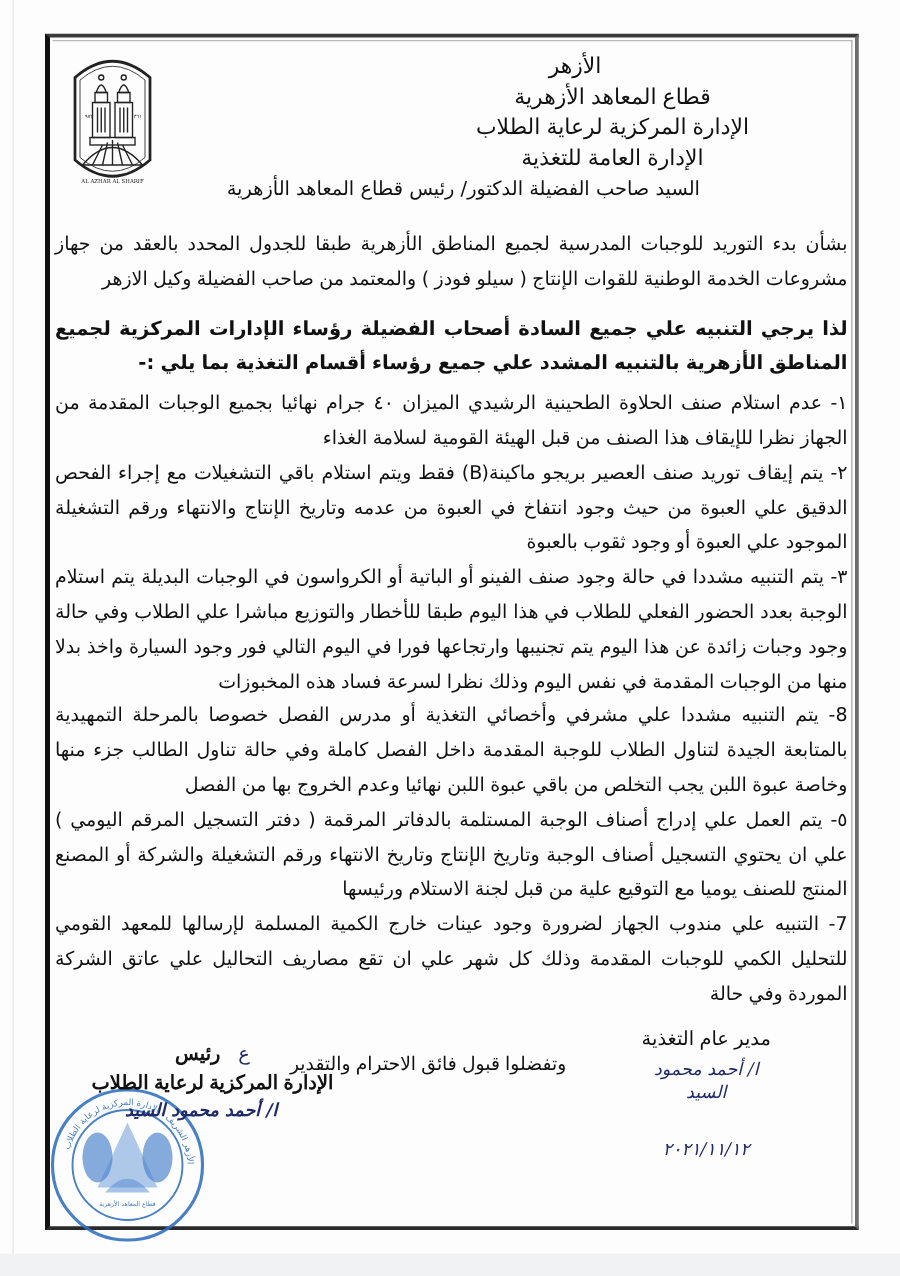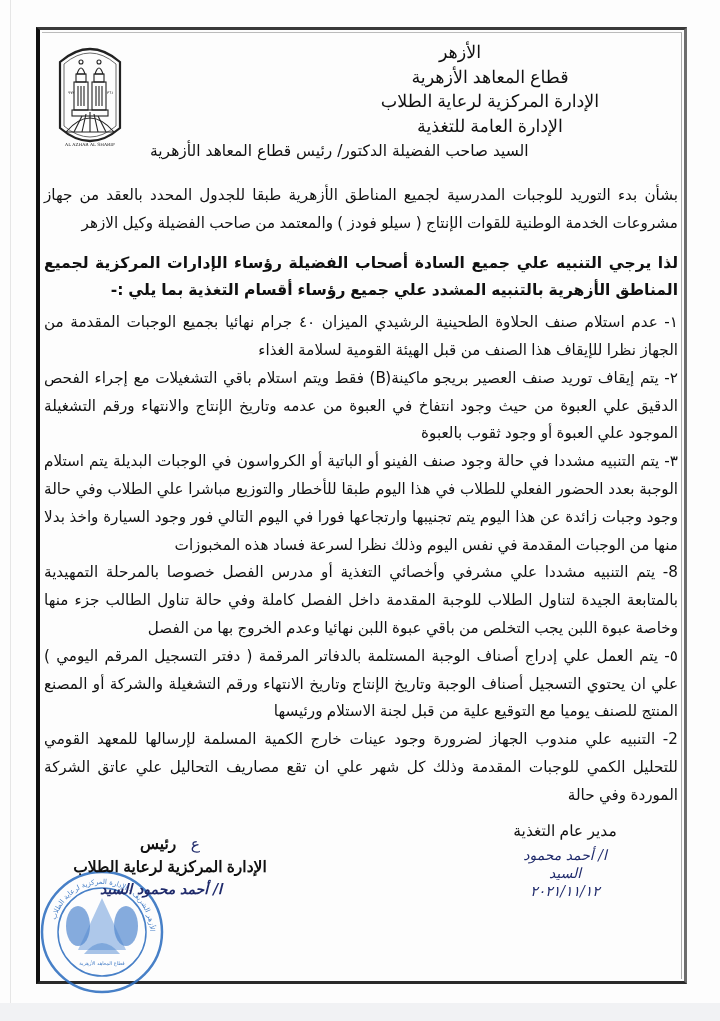--- a/index.html
+++ b/index.html
@@ -25,23 +25,23 @@
   }
   .logo {
     position: absolute; left: 52px; top: 42px; width: 76px; height: 108px;
   }
   .header {
     position: absolute; left: 300px; width: 380px; top: 40px; direction: rtl;
     text-align: center; font-family: "Liberation Sans", sans-serif; font-size: 17.5px; line-height: 24.5px;
   }
   .header .h0 { margin-right: 60px; }
   .salutation {
-    position: absolute; left: 150px; right: 40px; top: 142px; direction: rtl; text-align: left;
+    position: absolute; left: 150px; right: 40px; top: 142px; direction: rtl; text-align: right;
     font-family: "DejaVu Sans", sans-serif; font-size: 15.5px; letter-spacing: -0.4px;
-    padding-right: 78px;
+    padding-right: 120px;
   }
   .body {
     position: absolute; left: 44px; width: 634px; top: 182px; direction: rtl; text-align: justify;
     text-align-last: right; font-family: "DejaVu Sans", sans-serif; font-size: 15.2px;
     line-height: 27.8px; letter-spacing: -0.55px; word-spacing: -0.5px;
   }
   .body p { margin: 0; }
   .body .intro { margin-bottom: 12px; }
   .body .bold { font-weight: bold; font-size: 15.6px; letter-spacing: -0.7px; margin-bottom: 4px; }
   .closing {
@@ -52,21 +52,21 @@
   .closing .c-line2 { padding-right: 225px; }
   .sig-right {
     position: absolute; left: 505px; top: 822px; width: 120px; direction: rtl; text-align: center;
     font-family: "Liberation Sans", sans-serif; font-size: 15.5px;
   }
   .sig-left {
     position: absolute; left: 70px; top: 832px; width: 200px; direction: rtl; text-align: center;
     font-family: "Liberation Sans", sans-serif; font-size: 15.5px; font-weight: bold; line-height: 23px;
   }
   .handwriting {
-    font-family: "DejaVu Serif", serif; font-style: italic; color: #1f2a6b; font-size: 14px; line-height: 18px;
+    font-family: "DejaVu Serif", serif; font-style: italic; color: #1f2a6b; font-size: 14px; line-height: 18px; margin-top: 28px;
   }
   .stamp {
     position: absolute; left: 38px; top: 868px; width: 128px; height: 128px; opacity: 0.88;
   }
   .sig-right .hw { margin-top: 6px; }
   .sig-left .hw { text-align: left; padding-left: 30px; margin-top: 2px; }
 </style>
 </head>
 <body>
 
@@ -118,24 +118,25 @@
 <div class="salutation">السيد صاحب الفضيلة الدكتور/ رئيس قطاع المعاهد الأزهرية</div>
 
 <div class="body">
   <p class="intro">بشأن بدء التوريد للوجبات المدرسية لجميع المناطق الأزهرية طبقا للجدول المحدد بالعقد من جهاز مشروعات الخدمة الوطنية للقوات الإنتاج ( سيلو فودز ) والمعتمد من صاحب الفضيلة وكيل الازهر</p>
   <p class="bold">لذا يرجي التنبيه علي جميع السادة أصحاب الفضيلة رؤساء الإدارات المركزية لجميع المناطق الأزهرية بالتنبيه المشدد علي جميع رؤساء أقسام التغذية بما يلي :-</p>
   <p>١- عدم استلام صنف الحلاوة الطحينية الرشيدي الميزان ٤٠ جرام نهائيا بجميع الوجبات المقدمة من الجهاز نظرا للإيقاف هذا الصنف من قبل الهيئة القومية لسلامة الغذاء</p>
   <p>٢- يتم إيقاف توريد صنف العصير بريجو ماكينة(B) فقط ويتم استلام باقي التشغيلات مع إجراء الفحص الدقيق علي العبوة من حيث وجود انتفاخ في العبوة من عدمه وتاريخ الإنتاج والانتهاء ورقم التشغيلة الموجود علي العبوة أو وجود ثقوب بالعبوة</p>
   <p>٣- يتم التنبيه مشددا في حالة وجود صنف الفينو أو الباتية أو الكرواسون في الوجبات البديلة يتم استلام الوجبة بعدد الحضور الفعلي للطلاب في هذا اليوم طبقا للأخطار والتوزيع مباشرا علي الطلاب وفي حالة وجود وجبات زائدة عن هذا اليوم يتم تجنيبها وارتجاعها فورا في اليوم التالي فور وجود السيارة واخذ بدلا منها من الوجبات المقدمة في نفس اليوم وذلك نظرا لسرعة فساد هذه المخبوزات</p>
   <p>8- يتم التنبيه مشددا علي مشرفي وأخصائي التغذية أو مدرس الفصل خصوصا بالمرحلة التمهيدية بالمتابعة الجيدة لتناول الطلاب للوجبة المقدمة داخل الفصل كاملة وفي حالة تناول الطالب جزء منها وخاصة عبوة اللبن يجب التخلص من باقي عبوة اللبن نهائيا وعدم الخروج بها من الفصل</p>
   <p>٥- يتم العمل علي إدراج أصناف الوجبة المستلمة بالدفاتر المرقمة ( دفتر التسجيل المرقم اليومي ) علي ان يحتوي التسجيل أصناف الوجبة وتاريخ الإنتاج وتاريخ الانتهاء ورقم التشغيلة والشركة أو المصنع المنتج للصنف يوميا مع التوقيع علية من قبل لجنة الاستلام ورئيسها</p>
-  <p>2- التنبيه علي مندوب الجهاز لضرورة وجود عينات خارج الكمية المسلمة لإرسالها للمعهد القومي للتحليل الكمي للوجبات المقدمة وذلك كل شهر علي ان تقع مصاريف التحاليل علي عاتق الشركة الموردة وفي حالة</p>
+  <p>7- التنبيه علي مندوب الجهاز لضرورة وجود عينات خارج الكمية المسلمة لإرسالها للمعهد القومي للتحليل الكمي للوجبات المقدمة وذلك كل شهر علي ان تقع مصاريف التحاليل علي عاتق الشركة الموردة وفي حالة</p>
 </div>
 
 <div class="closing">
+  <div class="c-line2">وتفضلوا قبول فائق الاحترام والتقدير</div>
 </div>
 
 <div class="sig-right">
   <div>مدير عام التغذية</div>
   <div class="handwriting hw">ا/ أحمد محمود السيد</div>
   <div class="handwriting">٢٠٢١/١١/١٢</div>
 </div>
 
 <svg class="stamp" viewBox="0 0 128 128">
   <circle cx="64" cy="64" r="60" fill="none" stroke="#2f6fc0" stroke-width="2.5"></circle>

